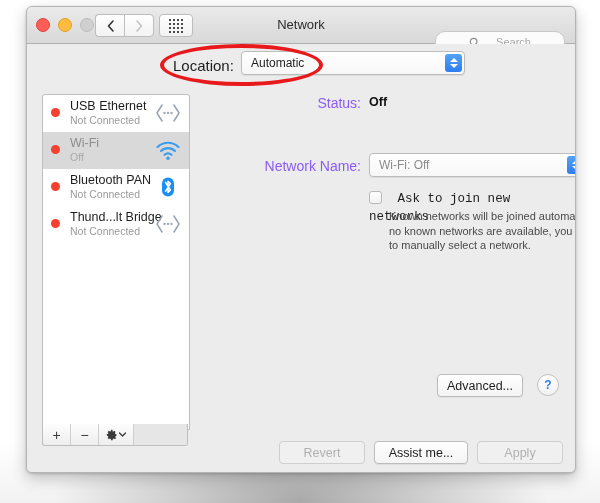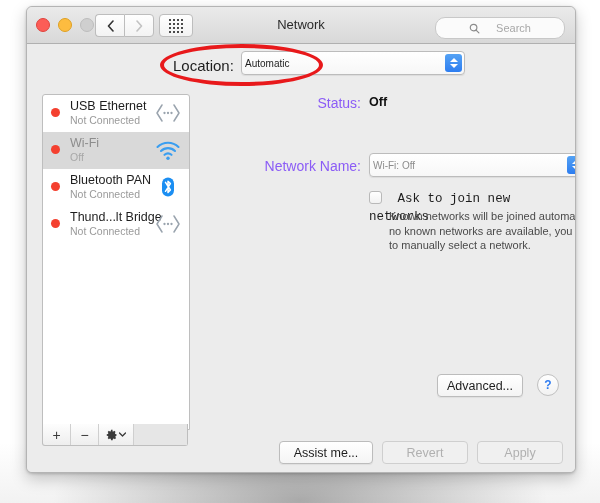--- a/index.html
+++ b/index.html
@@ -101,21 +101,21 @@
     position: absolute;
     left: 0; right: 0; top: 10px;
     text-align: center;
     font-size: 13px;
     color: #2b2b2b;
   }
 
   .searchfield {
     position: absolute;
     right: 10px;
-    top: 10px;
+    top: 24px;
     width: 128px;
     height: 20px;
     background: #fbfbfb;
     border: 1px solid #c8c8c8;
     border-radius: 10px;
     display: flex;
     align-items: center;
     justify-content: center;
     gap: 16px;
   }
@@ -137,23 +137,23 @@
   .popup {
     position: absolute;
     background: linear-gradient(to bottom, #ffffff, #f7f7f7);
     border: 1px solid #bcbcbc;
     border-radius: 4px;
     box-shadow: 0 1px 1px rgba(0,0,0,0.07);
     display: flex;
     align-items: center;
   }
   .popup .pv {
-    font-size: 10px;
+    font-size: 12px;
     color: #1d1d1d;
-    padding-left: 3px;
+    padding-left: 9px;
     white-space: nowrap;
   }
   .stepper {
     position: absolute;
     right: 2px; top: 2px; bottom: 2px;
     width: 17px;
     background: linear-gradient(to bottom, #54a2f4, #2d7df0);
     border-radius: 3px;
     display: flex; flex-direction: column;
     align-items: center; justify-content: center;
@@ -531,20 +531,20 @@
       <div id="ask-join-help">Known networks will be joined automatically. If no known networks are available, you will have to manually select a network.</div>
 
 
       <div class="btn" id="advanced-button">Advanced...</div>
       <div id="help-button">?</div>
     </div>
 
   </div>
 
   <div class="winfooter">
+    <div class="btn disabled">Revert</div>
     <div class="btn" id="assist-me-button">Assist me...</div>
-    <div class="btn disabled">Revert</div>
     <div class="btn disabled">Apply</div>
   </div>
 
 </div>
 
 <div class="annotation-ellipse"></div>
 
 </body></html>

